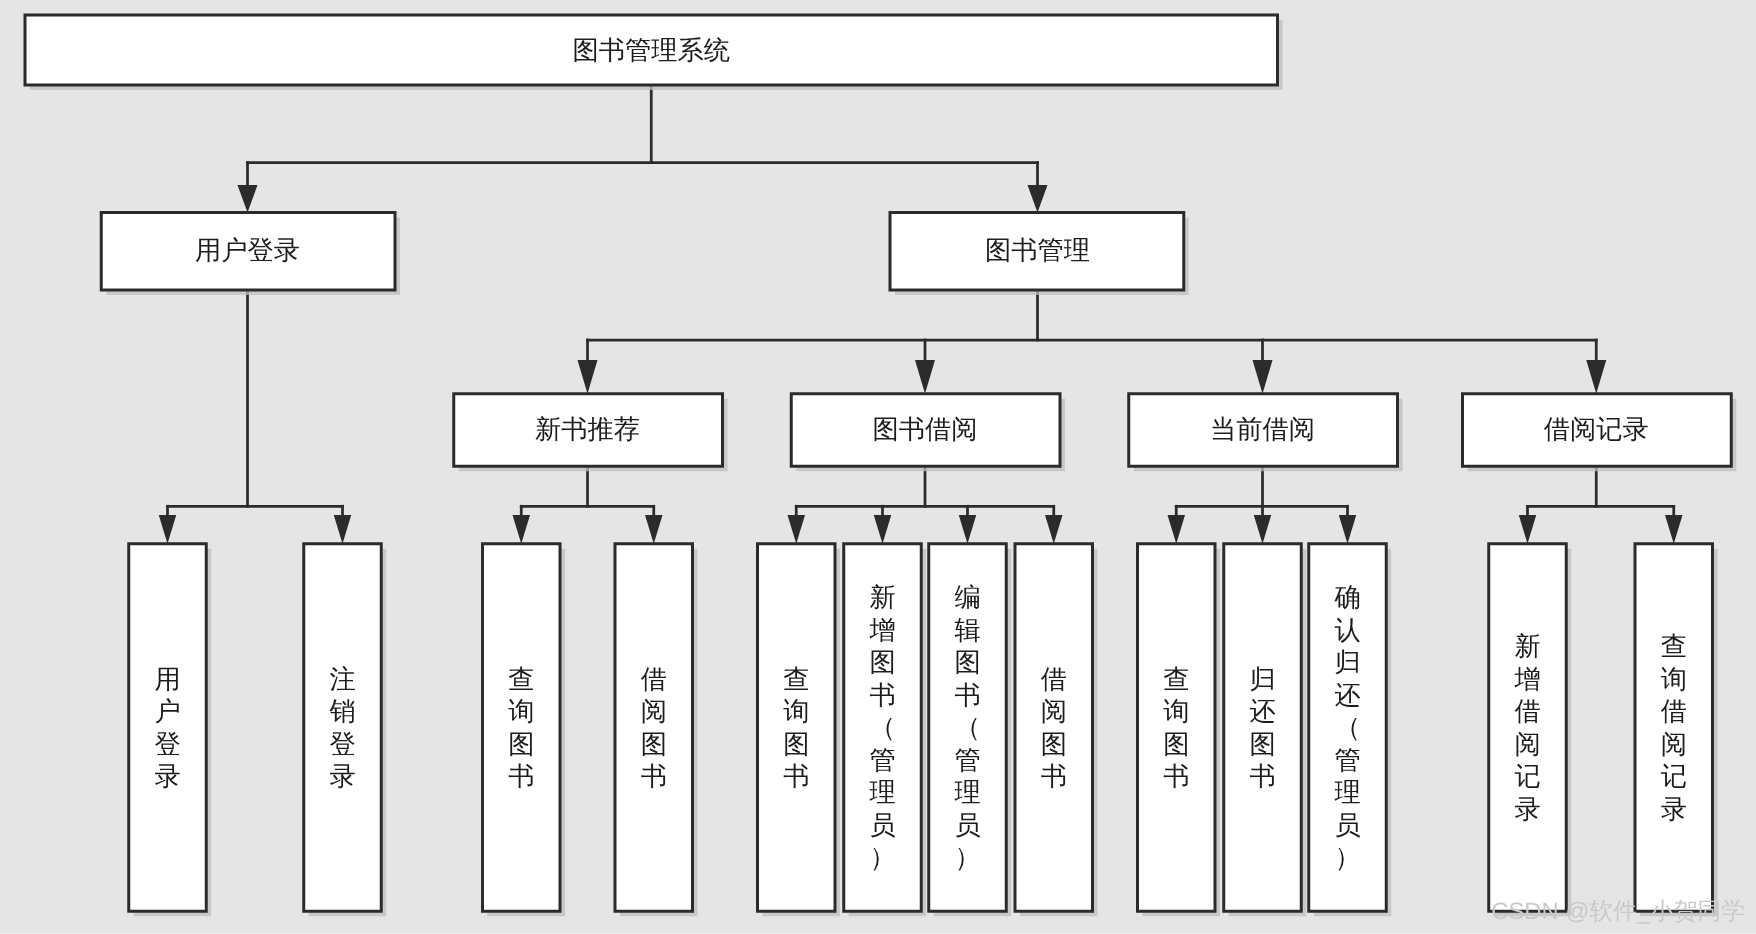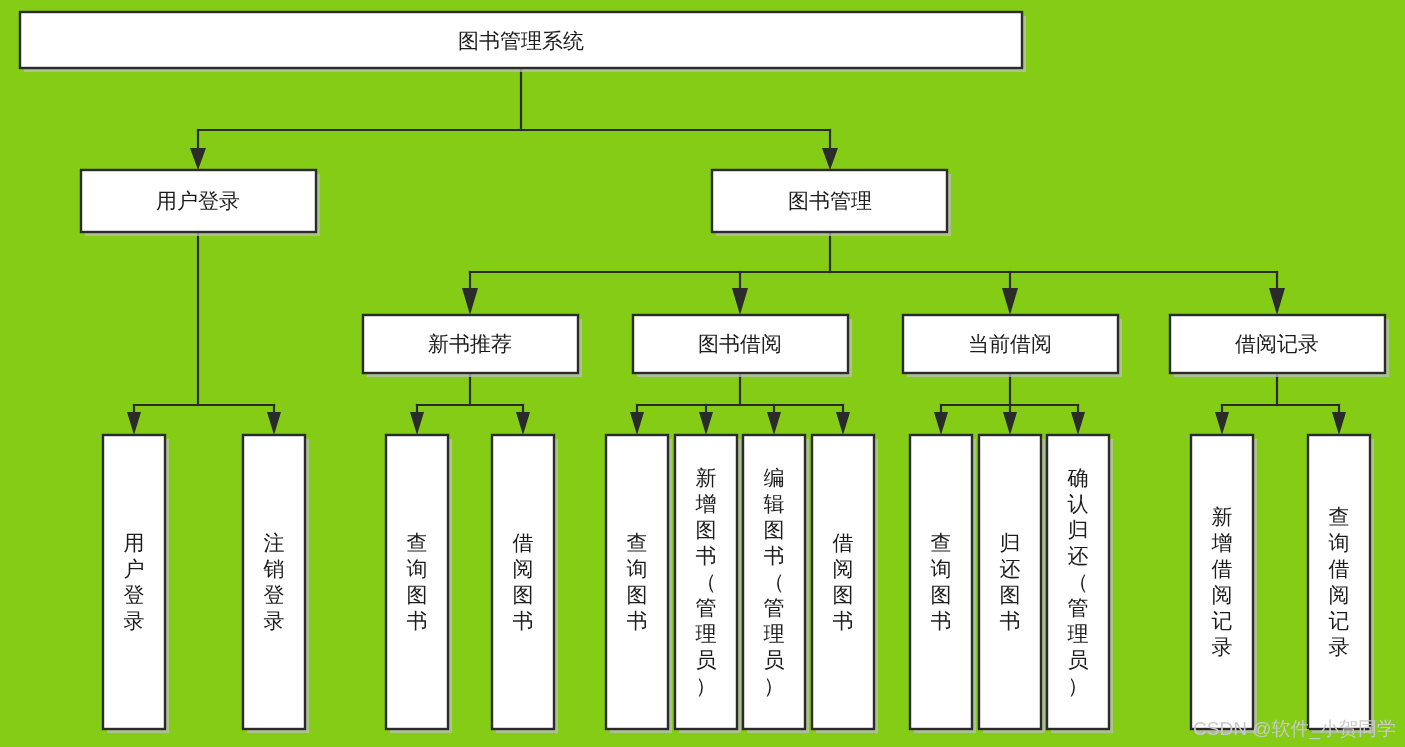--- a/index.html
+++ b/index.html
@@ -7,21 +7,21 @@
     padding: 0;
     background: #ffffff;
   }
   body {
     font-family: "Liberation Sans", "DejaVu Sans", sans-serif;
   }
   #diagram-root {
     position: relative;
     width: 1405px;
     height: 747px;
-    background: #84cc16;
+    background: #e5e5e5;
     overflow: hidden;
   }
   svg.diagram-canvas {
     position: absolute;
     top: 0;
     left: 0;
     width: 1405px;
     height: 747px;
     display: block;
   }

